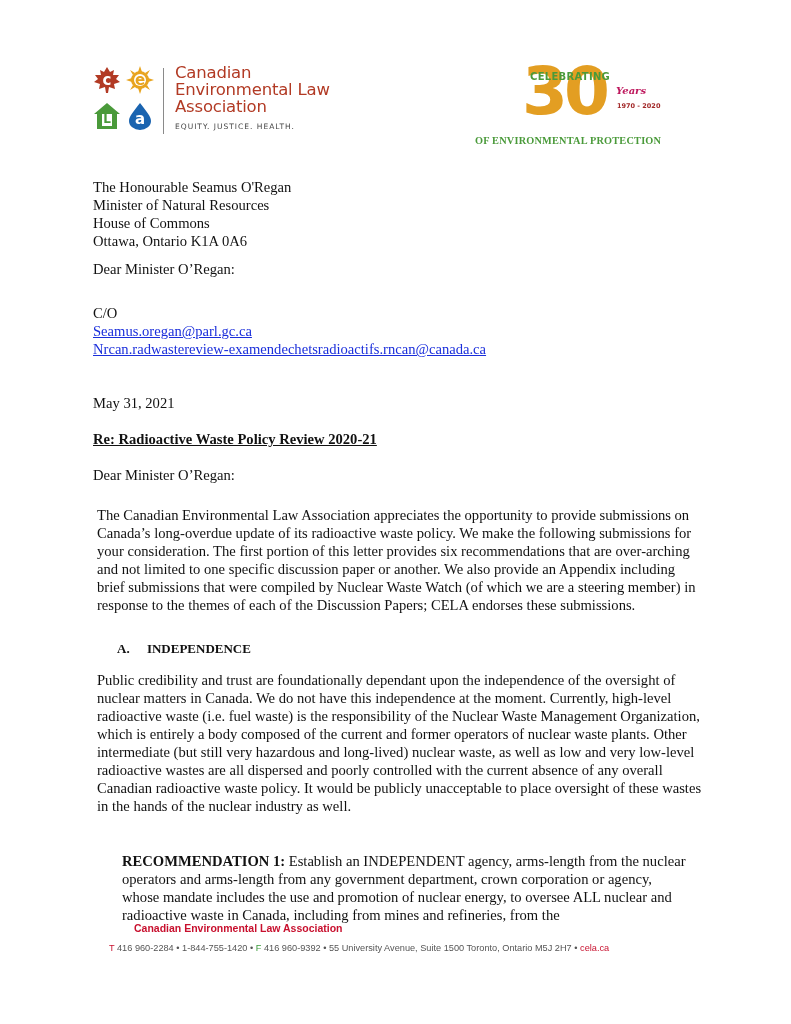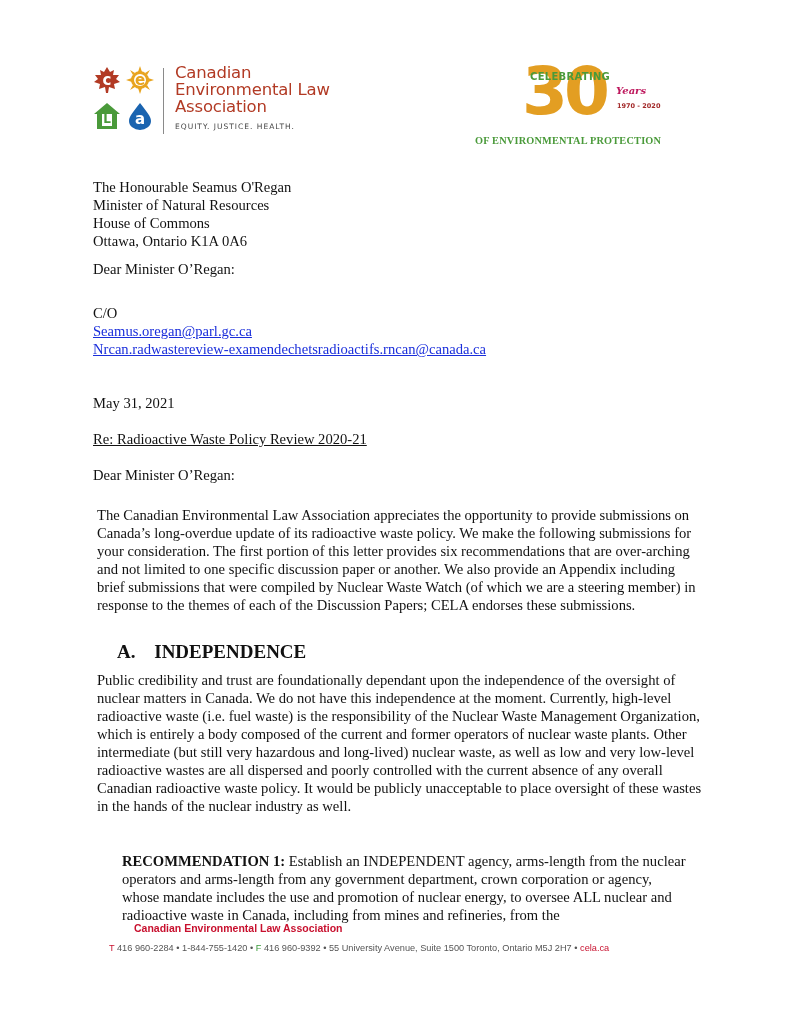--- a/index.html
+++ b/index.html
@@ -21,21 +21,21 @@
   .anniv .fifty { position: absolute; left: 52px; top: 2px; font-family: "DejaVu Sans", sans-serif; font-weight: bold; font-size: 66px; line-height: 80px; color: #e39e22; letter-spacing: -4px; }
   .anniv .years { position: absolute; left: 146px; top: 35px; font-family: "DejaVu Serif", serif; font-style: italic; font-weight: bold; font-size: 10px; color: #be185d; }
   .anniv .yrange { position: absolute; left: 147px; top: 52px; font-family: "DejaVu Sans", sans-serif; font-weight: bold; font-size: 6.5px; color: #a32a2a; }
   .anniv .ofenv { position: absolute; left: 5px; top: 85px; font-family: Liberation Serif, serif; font-weight: bold; font-size: 10.3px; color: #4a9a3a; letter-spacing: 0.2px; white-space: nowrap; }
   
   .body-text { position: absolute; left: 93px; font-size: 14.6px; line-height: 18px; }
   .addr { top: 178px; }
   .link { color: #1a2edb; text-decoration: underline; }
   p { margin: 4px; }
   .para { width: 605px; }
-  .heading-a { position: absolute; left: 117px; top: 641px; font-weight: bold; font-size: 19px; text-align: right; }
+  .heading-a { position: absolute; left: 117px; top: 641px; font-weight: bold; font-size: 13px; text-align: right; }
   .rec { position: absolute; left: 118px; top: 848px; width: 570px; font-size: 14.6px; line-height: 18px; }
   
   .footer-org { position: absolute; left: 93px; top: 922px; font-family: "Liberation Sans", sans-serif; font-weight: bold; font-size: 10.5px; color: #c8102e; margin-left: 41px; }
   .footer-line { position: absolute; left: 93px; top: 943px; font-family: "Liberation Sans", sans-serif; font-size: 9.2px; color: #555; white-space: nowrap; margin-left: 16px; }
   .footer-line .red { color: #c8102e; }
   .footer-line .green { color: #3a9a3a; }
 </style>
 </head>
 <body>
 
@@ -103,21 +103,21 @@
 <div class="body-text" style="top:260px">Dear Minister O’Regan:</div>
 
 <div class="body-text" style="top:304px">
   <div>C/O</div>
   <div><a class="link">Seamus.oregan@parl.gc.ca</a></div>
   <div><a class="link">Nrcan.radwastereview-examendechetsradioactifs.rncan@canada.ca</a></div>
 </div>
 
 <div class="body-text" style="top:394px">May 31, 2021</div>
 
-<div class="body-text" style="top:430px;font-weight:normal;text-decoration:underline">Re:  Radioactive Waste Policy Review 2020-21</div>
+<div class="body-text" style="top:430px;font-weight:bold;text-decoration:underline">Re:  Radioactive Waste Policy Review 2020-21</div>
 
 <div class="body-text" style="top:466px">Dear Minister O’Regan:</div>
 
 <p class="body-text para" style="top:502px">The Canadian Environmental Law Association appreciates the opportunity to provide submissions on Canada’s long-overdue update of its radioactive waste policy.  We make the following submissions for your consideration.  The first portion of this letter provides six recommendations that are over-arching and not limited to one specific discussion paper or another.  We also provide an Appendix including brief submissions that were compiled by Nuclear Waste Watch (of which we are a steering member) in response to the themes of each of the Discussion Papers; CELA endorses these submissions.</p>
 
 <div class="heading-a">
   <span>A.</span>
   <span style="margin-left:14px">INDEPENDENCE</span>
 </div>
 

